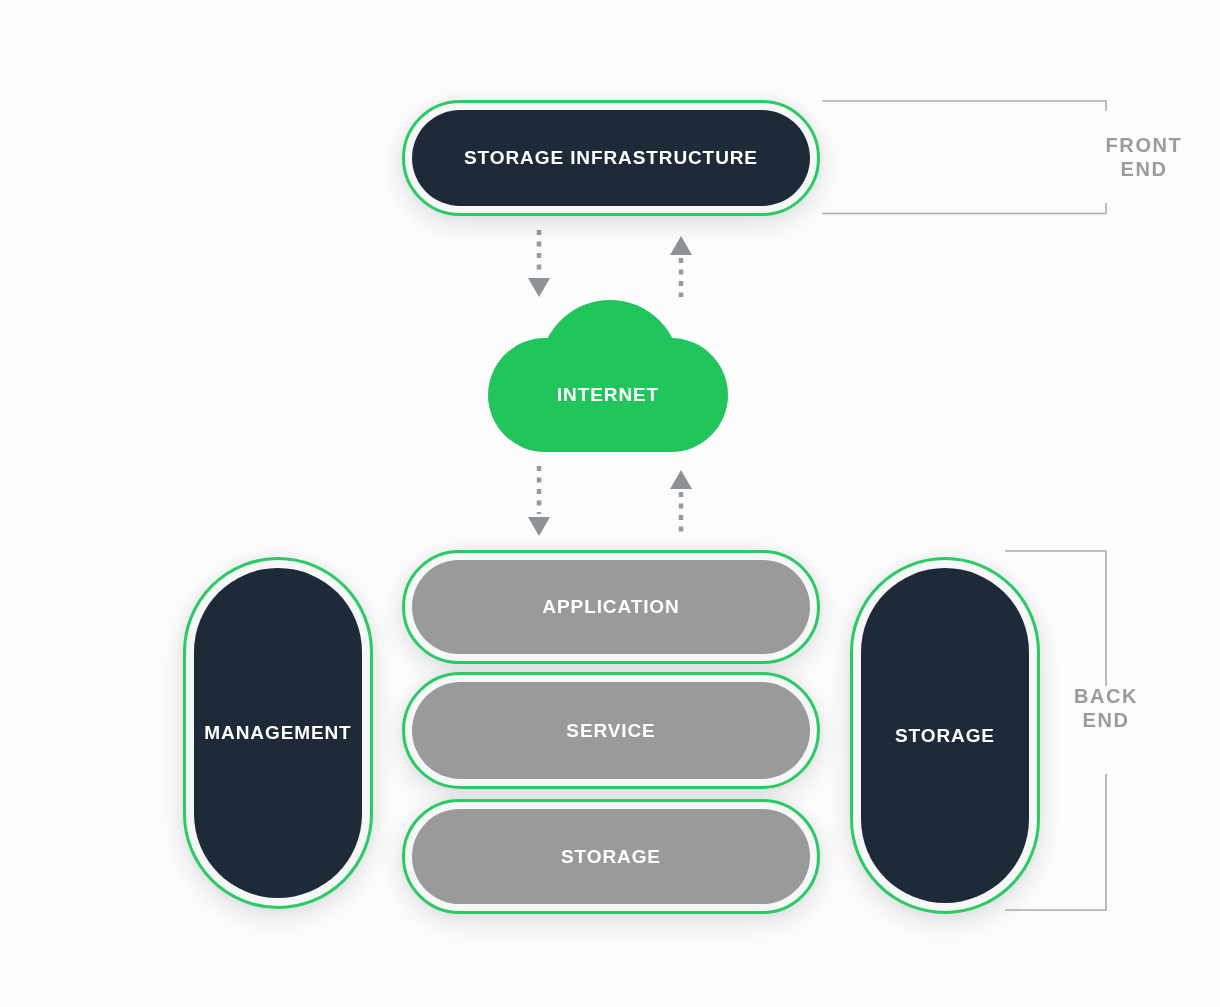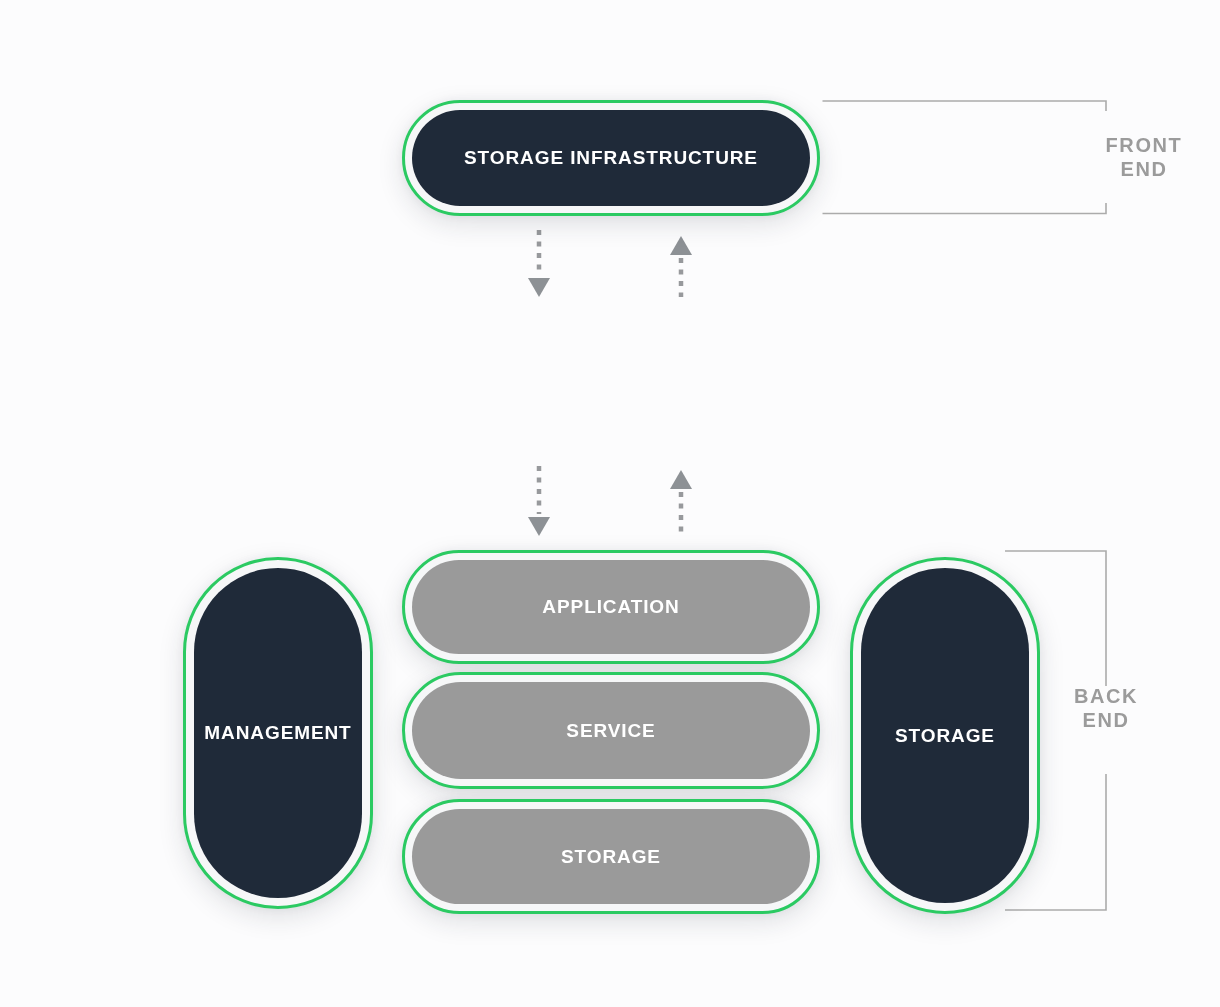--- a/index.html
+++ b/index.html
@@ -92,20 +92,26 @@
     <div class="inner dark">
       <span class="pill-label">STORAGE INFRASTRUCTURE</span>
     </div>
   </div>
 
   <div class="section-label" id="front-end-label">
     <div>FRONT</div>
     <div>END</div>
   </div>
 
+  <div id="cloud">
+    <div class="bump"></div>
+    <div class="body">
+      <span class="pill-label">INTERNET</span>
+    </div>
+  </div>
 
   <div class="outline capsule" id="node-management">
     <div class="inner dark">
       <span class="pill-label">MANAGEMENT</span>
     </div>
   </div>
 
   <div class="outline" id="node-application">
     <div class="inner gray">
       <span class="pill-label">APPLICATION</span>

